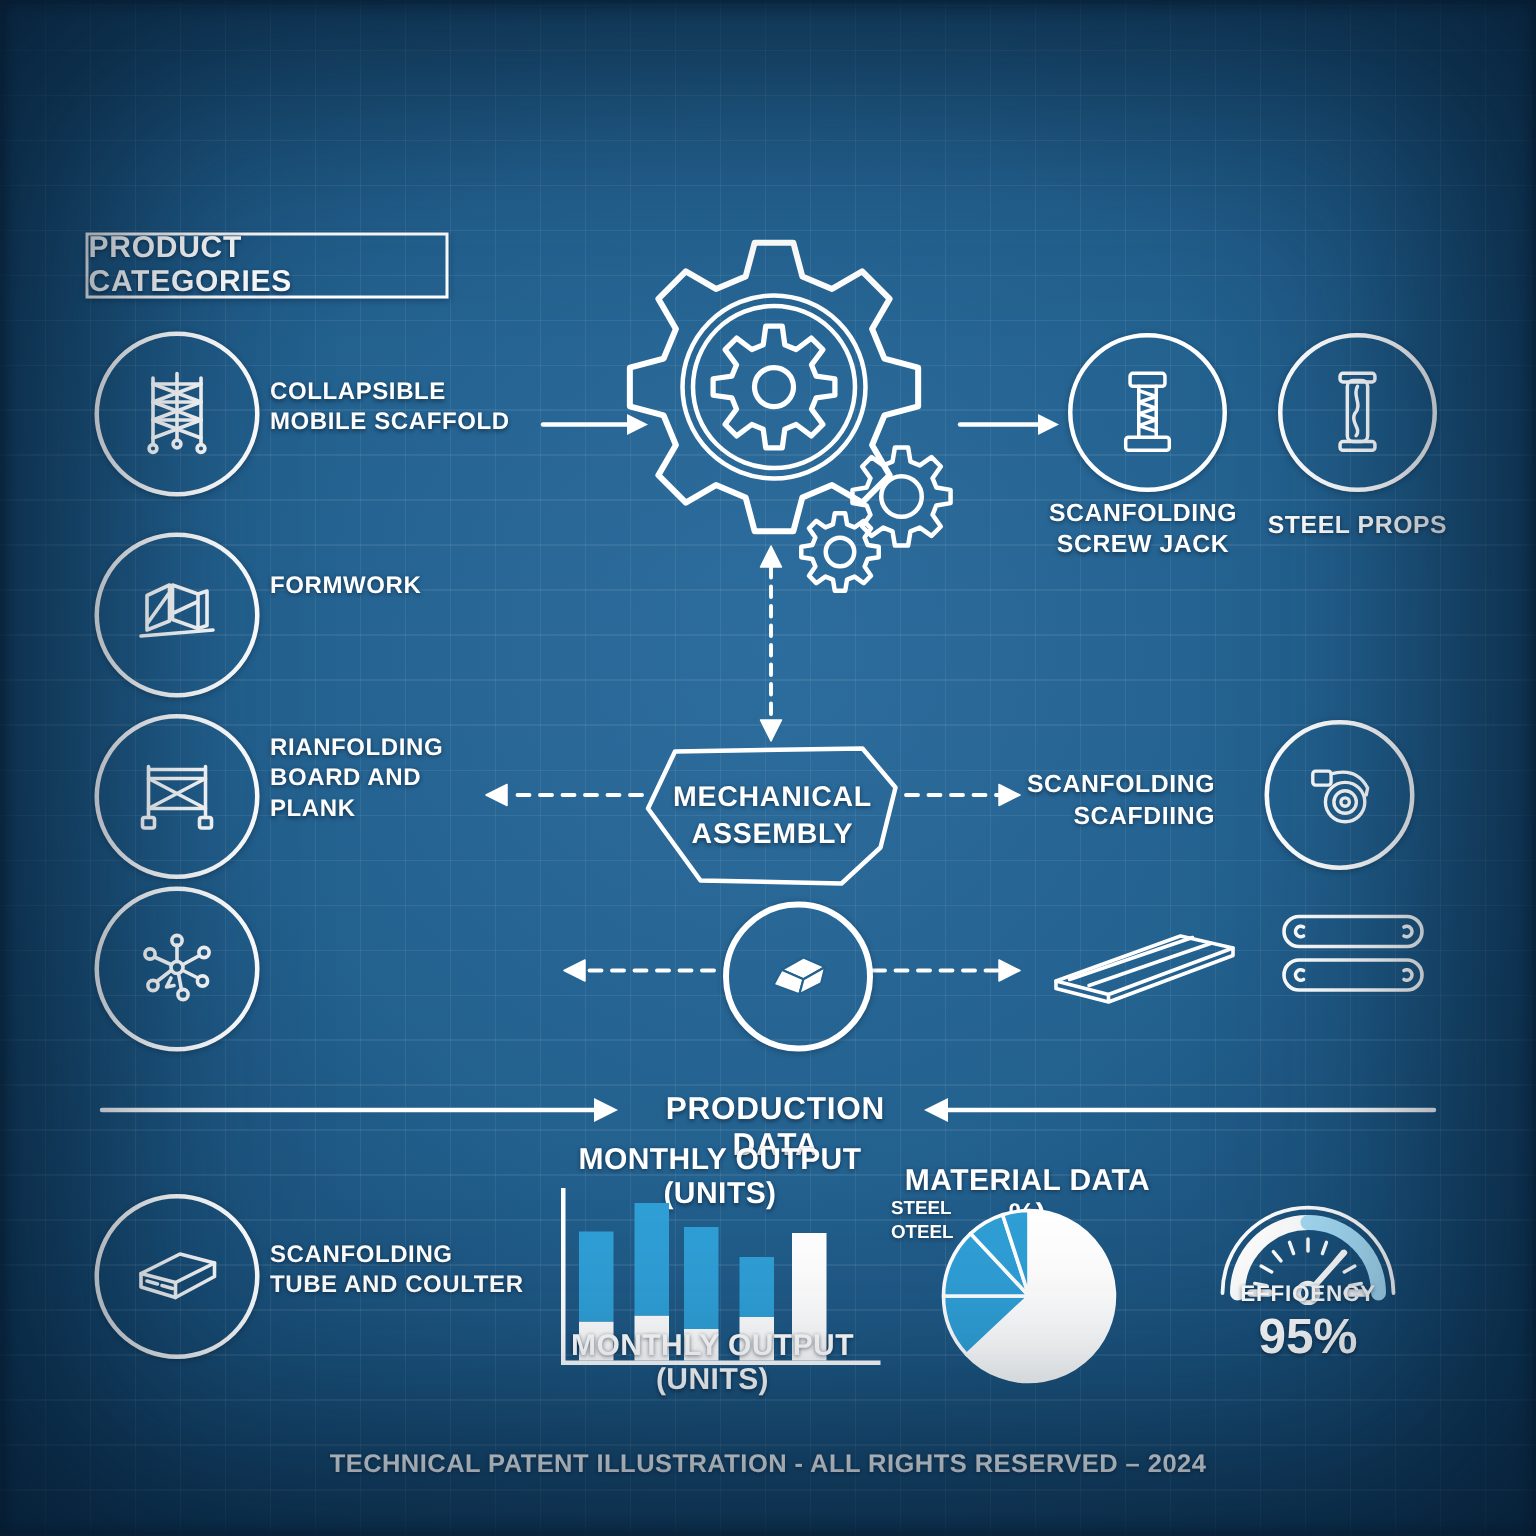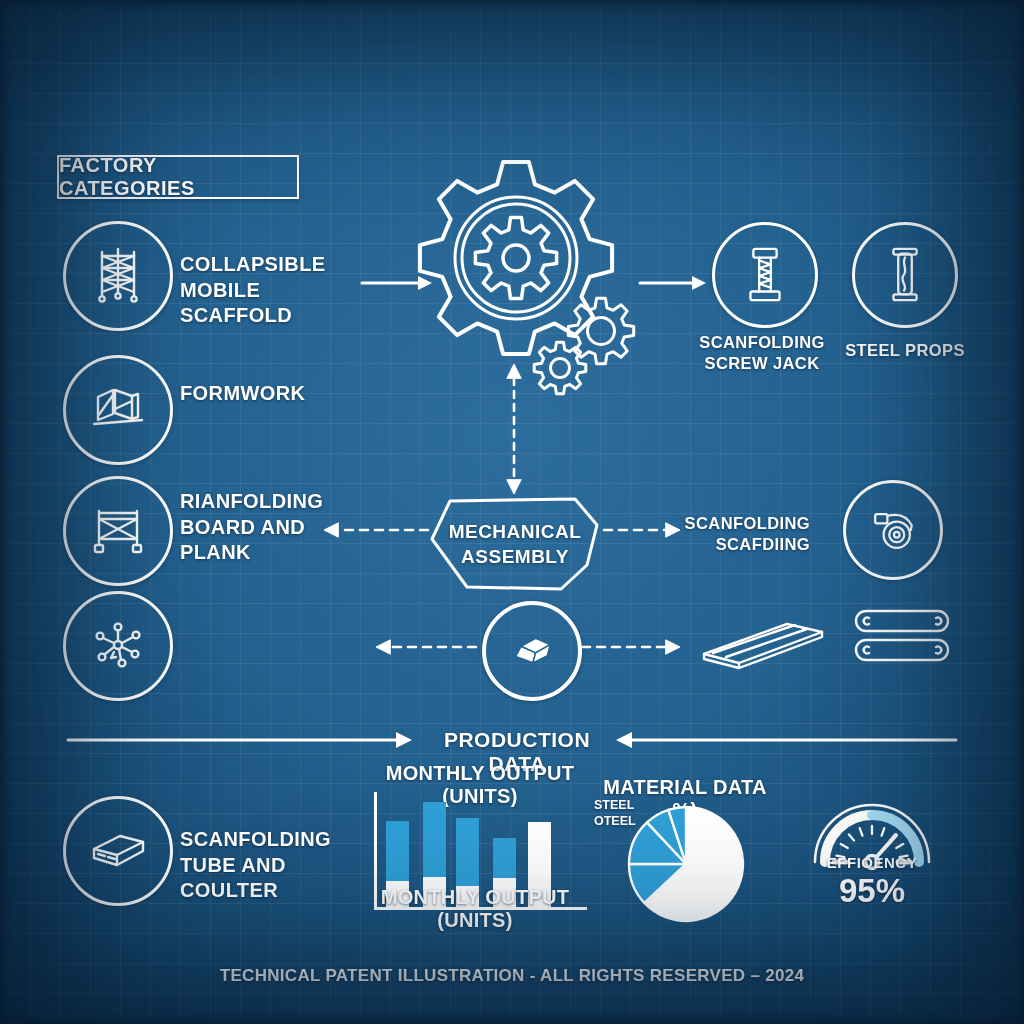--- a/index.html
+++ b/index.html
@@ -25,36 +25,36 @@
   .hdr-box{
     border:2.5px solid #fff;display:flex;align-items:center;justify-content:center;
     font-size:20px;font-weight:700;letter-spacing:.5px;
     box-shadow:0 1px 4px rgba(0,12,28,.35);
   }
   .icon-circle{
     border:3px solid #fff;border-radius:50%;
     display:flex;align-items:center;justify-content:center;
     box-shadow:0 1px 4px rgba(0,12,28,.3);
   }
-  .item-label{font-size:20px;font-weight:700;line-height:1.28;letter-spacing:.4px;}
+  .item-label{font-size:16px;font-weight:700;line-height:1.28;letter-spacing:.4px;}
   .comp-label{font-size:16.5px;font-weight:700;line-height:1.28;letter-spacing:.4px;text-align:center;}
   .flow-label{font-size:19px;font-weight:700;line-height:1.3;letter-spacing:.5px;text-align:center;}
   .chart-title{font-size:20px;font-weight:700;letter-spacing:.3px;text-align:center;}
   svg{display:block;}
   .lineart{stroke:#fff;fill:none;stroke-width:2.4;stroke-linecap:round;stroke-linejoin:round;}
   .bar-seg{position:absolute;}
   #bars{position:absolute;left:22px;top:30px;right:10px;bottom:25px;}
 </style>
 </head>
 <body>
 
 <div id="stage">
 
 
-  <div class="abs txt hdr-box" style="left:57px;top:155px;width:238px;height:40px;">FACTORY CATEGORIES</div>
+  <div class="abs txt hdr-box" style="left:57px;top:155px;width:238px;height:40px;">PRODUCT CATEGORIES</div>
 
   <svg class="abs" style="left:0;top:0;" width="1024" height="1024" viewBox="0 0 1024 1024">
     <g stroke="#fff" fill="none" stroke-linecap="round" stroke-linejoin="round">
 
       <g stroke-width="4">
         <path d="M497.1,184.4L503.1,161.9L528.9,161.9L534.9,184.4L554.7,192.6L574.8,180.9L593.1,199.2L581.4,219.3L589.6,239.1L612.1,245.1L612.1,270.9L589.6,276.9L581.4,296.7L593.1,316.8L574.8,335.1L554.7,323.4L534.9,331.6L528.9,354.1L503.1,354.1L497.1,331.6L477.3,323.4L457.2,335.1L438.9,316.8L450.6,296.7L442.4,276.9L419.9,270.9L419.9,245.1L442.4,239.1L450.6,219.3L438.9,199.2L457.2,180.9L477.3,192.6Z"></path>
         <circle cx="516" cy="258" r="61" stroke-width="3"></circle>
         <circle cx="516" cy="258" r="54" stroke-width="3"></circle>
         <path stroke-width="3.5" d="M508.8,229.9L510.5,217.4L521.5,217.4L523.2,229.9L530.8,233.0L540.9,225.4L548.6,233.1L541.0,243.2L544.1,250.8L556.6,252.5L556.6,263.5L544.1,265.2L541.0,272.8L548.6,282.9L540.9,290.6L530.8,283.0L523.2,286.1L521.5,298.6L510.5,298.6L508.8,286.1L501.2,283.0L491.1,290.6L483.4,282.9L491.0,272.8L487.9,265.2L475.4,263.5L475.4,252.5L487.9,250.8L491.0,243.2L483.4,233.1L491.1,225.4L501.2,233.0Z"></path>
         <circle cx="516" cy="258" r="13" stroke-width="3.5"></circle>

